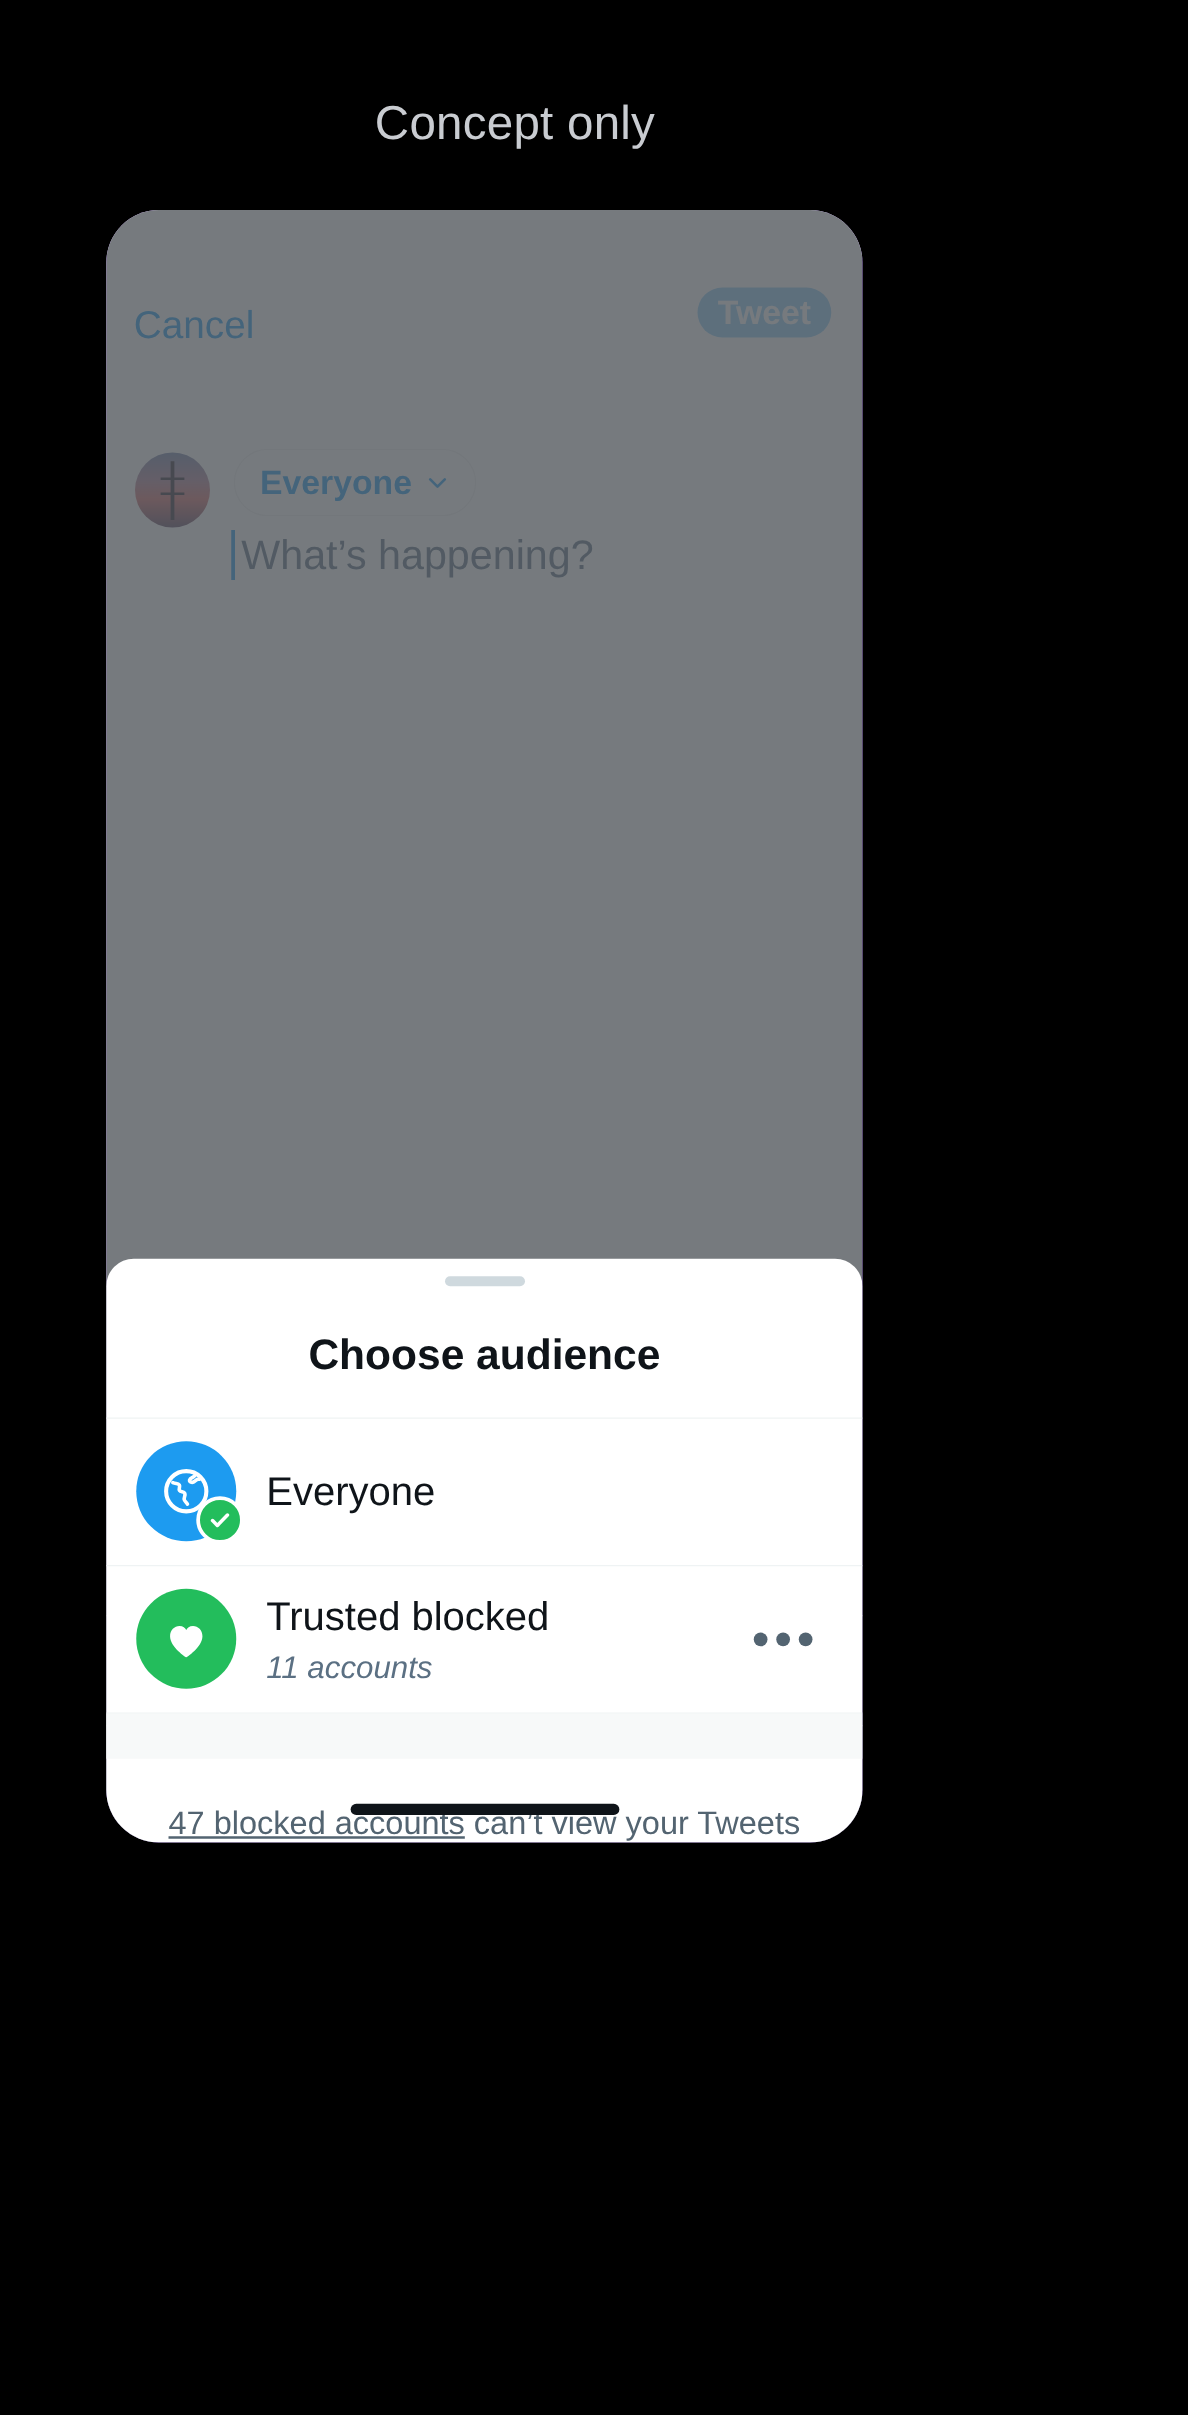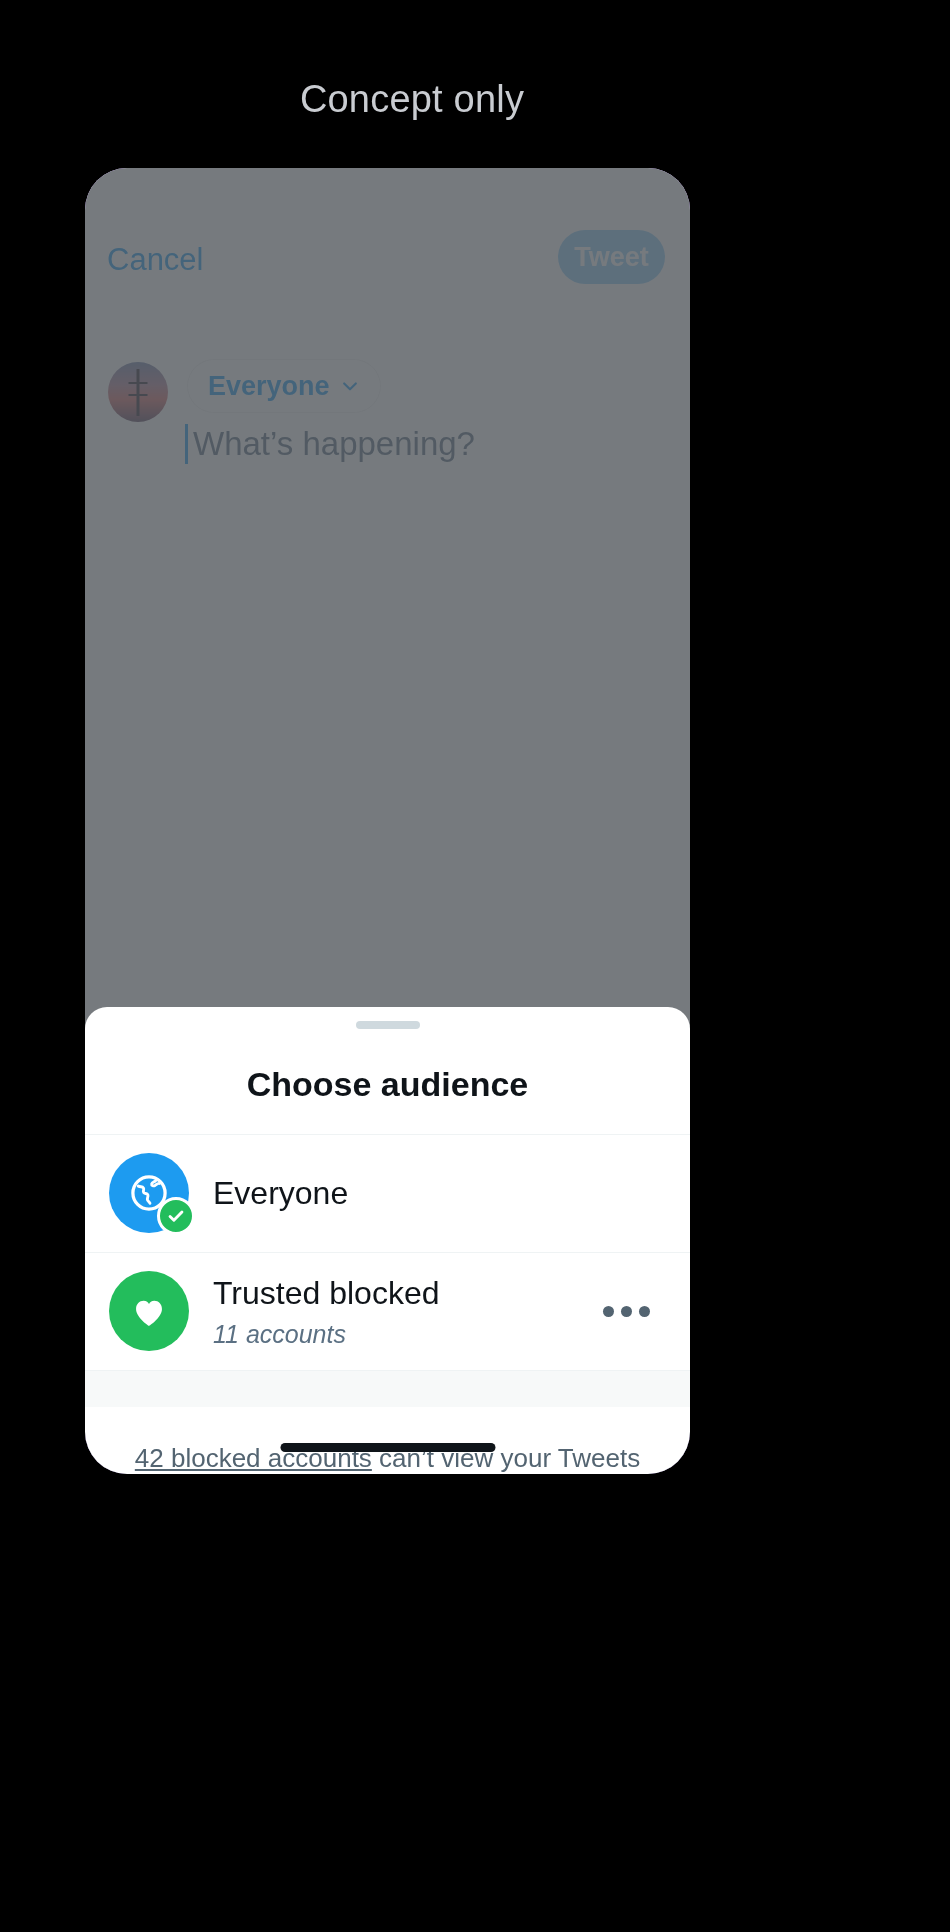--- a/index.html
+++ b/index.html
@@ -36,21 +36,21 @@
   }
   .comp-header {
     position: relative; height: 120px; flex: none;
   }
   .cancel-btn {
     position: absolute; left: 22px; top: 74px;
     font-size: 31px; color: #1d9bf0;
   }
   .tweet-btn {
     position: absolute; right: 25px; top: 62px;
-    width: 107px; height: 54px; border-radius: 28px;
+    width: 107px; height: 40px; border-radius: 28px;
     background: #8ecdf7;
     display: flex; align-items: center; justify-content: center;
     font-size: 27px; font-weight: 700; color: #ffffff;
   }
   .comp-body { position: relative; flex: 1 1 auto; }
   .avatar {
     position: absolute; left: 23px; top: 74px;
     width: 60px; height: 60px; border-radius: 50%;
     overflow: hidden;
     background: linear-gradient(180deg,#6f7fa8 0%,#b08198 38%,#d26a6a 62%,#5a4560 100%);
@@ -299,20 +299,20 @@
         <div class="more-dots">
           <i></i>
           <i></i>
           <i></i>
         </div>
       </div>
 
       <div class="sheet-gap"></div>
 
       <div class="sheet-footer">
-        <span><a class="blocked-link" href="#">42 blocked accounts</a><span> can’t view your Tweets</span></span>
+        <span><a class="blocked-link" href="#">47 blocked accounts</a><span> can’t view your Tweets</span></span>
       </div>
 
       <div class="home-indicator"></div>
     </div>
 
   </div>
 </div>
 
 </body></html>

